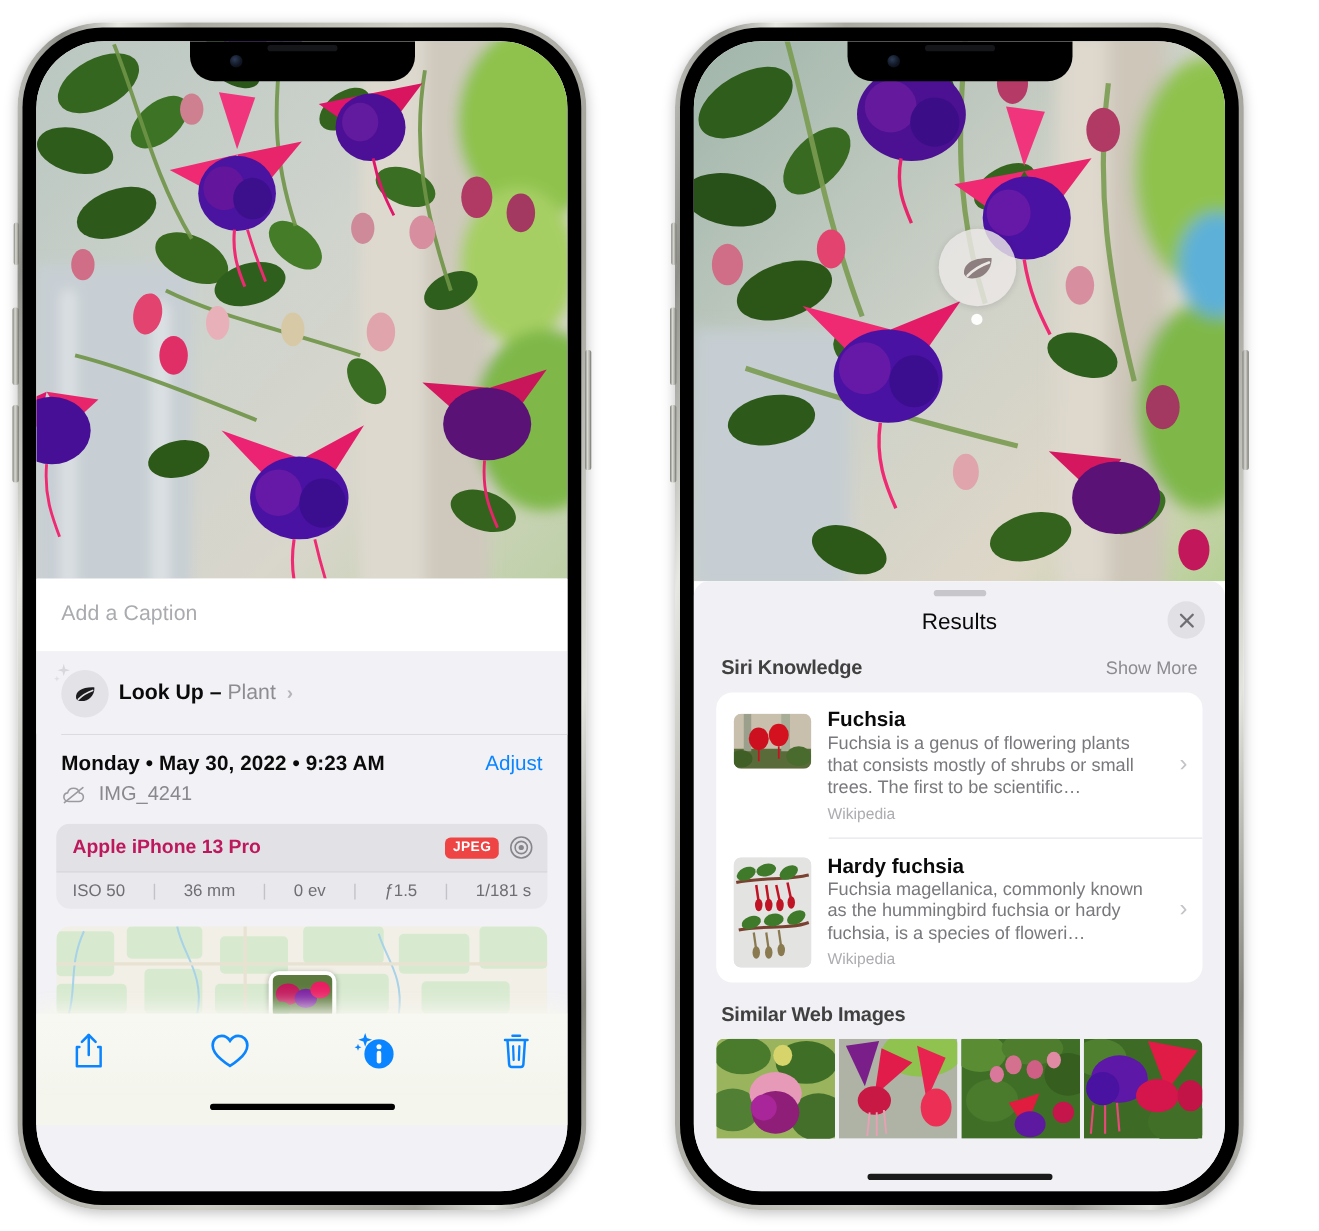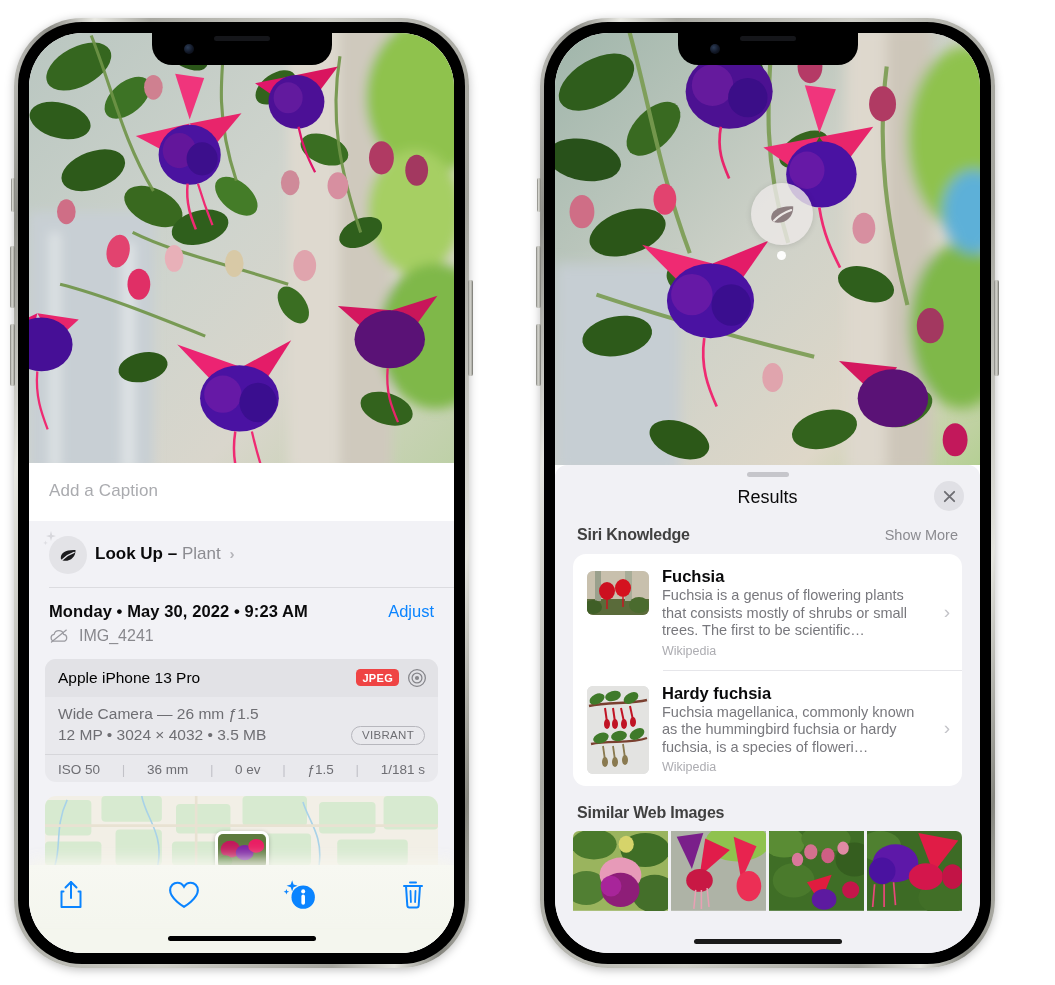--- a/index.html
+++ b/index.html
@@ -116,21 +116,21 @@
     margin: 2px 16px 0 16px;
     background: #e9e9ed;
     border-radius: 11px;
     overflow: hidden;
   }
   .exif-head {
     display:flex; align-items:center; justify-content:space-between;
     padding: 9px 11px 9px 13px;
     background:#e2e2e6;
   }
-  .exif-device { font-size: 15.5px; font-weight:400; color:#000000; }
+  .exif-device { font-size: 15.5px; font-weight:700; color:#be185d; }
   .exif-head-right { display:flex; align-items:center; gap:8px; }
   .badge-jpeg {
     background:#ef4444; color:#fff; font-size:11px; font-weight:700;
     padding: 2.5px 6px; border-radius: 4.5px; letter-spacing:.3px;
   }
   .exif-body { padding: 8px 13px 9px 13px; }
   .exif-line1 { font-size:15.5px; color:#6e6e73; }
   .exif-line2row { display:flex; align-items:center; justify-content:space-between; margin-top:3px; }
   .exif-line2 { font-size:15.5px; color:#6e6e73; }
   .badge-vibrant {
@@ -408,27 +408,20 @@
           <div class="exif-head">
             <span class="exif-device">Apple iPhone 13 Pro</span>
             <span class="exif-head-right">
               <span class="badge-jpeg">JPEG</span>
               <svg width="20" height="20" viewBox="0 0 22 22">
                 <circle cx="11" cy="11" r="9.2" fill="none" stroke="#86868b" stroke-width="1.4"></circle>
                 <circle cx="11" cy="11" r="5.4" fill="none" stroke="#86868b" stroke-width="1.4"></circle>
                 <circle cx="11" cy="11" r="2.3" fill="#86868b"></circle>
               </svg>
             </span>
-          </div>
-          <div class="exif-body">
-            <div class="exif-line1">Wide Camera — 26 mm ƒ1.5</div>
-            <div class="exif-line2row">
-              <span class="exif-line2">12 MP • 3024 × 4032 • 3.5 MB</span>
-              <span class="badge-vibrant">VIBRANT</span>
-            </div>
           </div>
           <div class="exif-stats">
             <span>ISO 50</span>
             <span class="sep">|</span>
             <span>36 mm</span>
             <span class="sep">|</span>
             <span>0 ev</span>
             <span class="sep">|</span>
             <span>ƒ1.5</span>
             <span class="sep">|</span>

